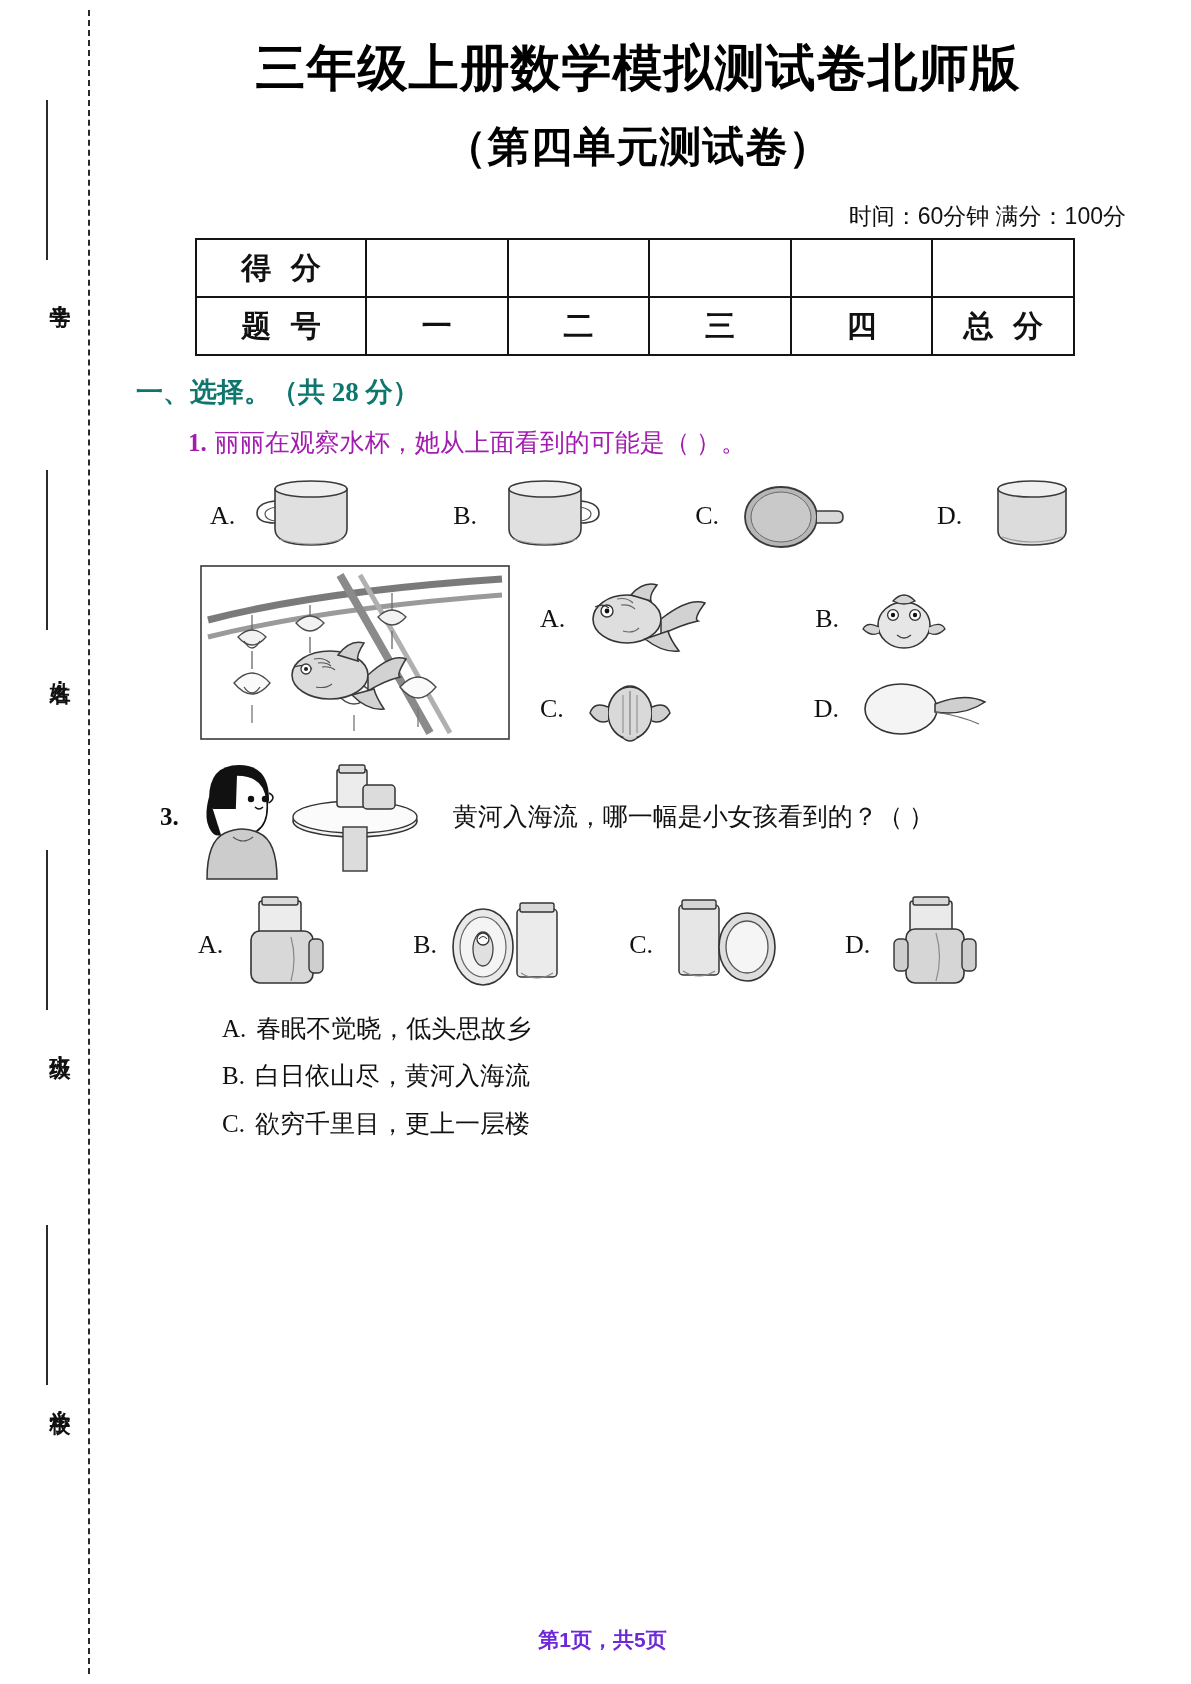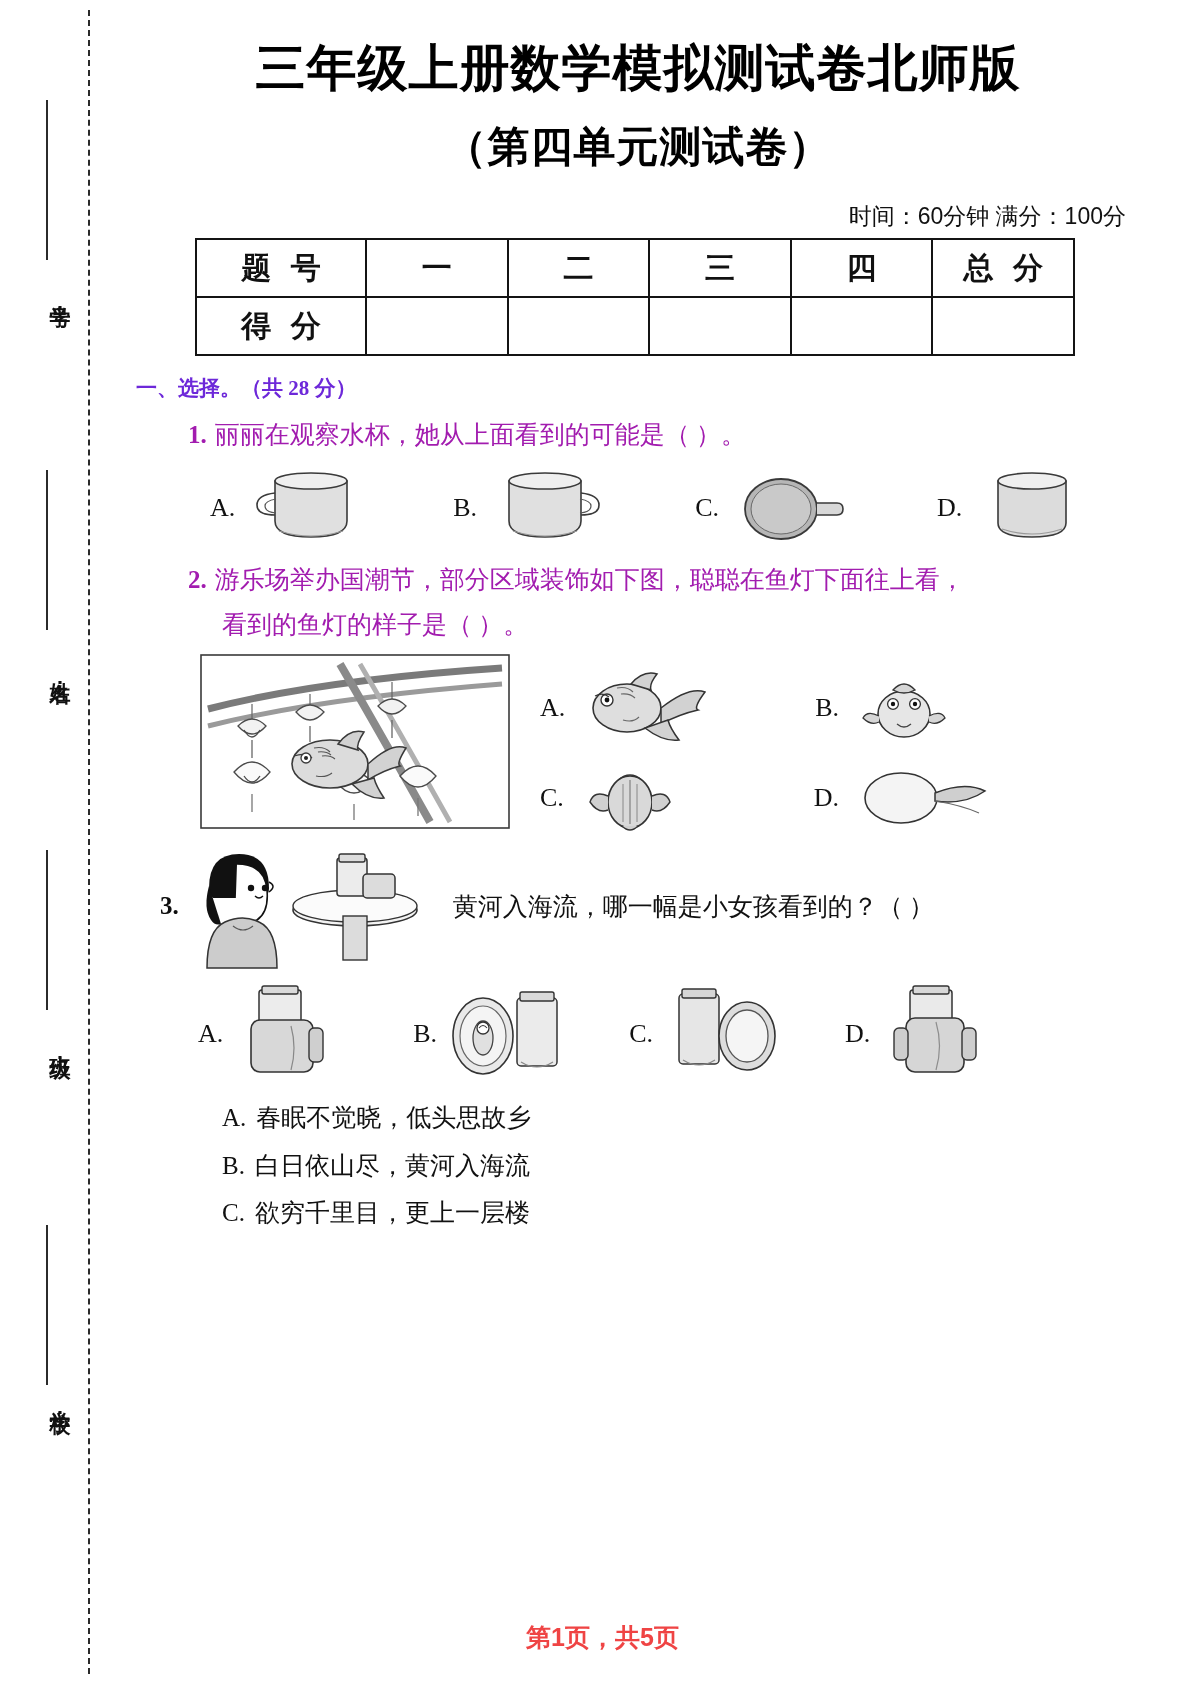--- a/index.html
+++ b/index.html
@@ -89,22 +89,22 @@
     text-indent:6px;
     color:#111;
   }
   table.score td.lab{ width:170px; }
 
   
   .section-head{
     margin:18px 0 4px -4px;
     font-family:"Liberation Sans","DejaVu Sans",sans-serif;
     font-weight:700;
-    font-size:21px;
-    color:#6d28d9;
+    font-size:27px;
+    color:#0f766e;
   }
   .section-head .pts{
     font-family:"Liberation Serif","DejaVu Serif",serif;
     font-weight:700;
   }
 
   .q{
     margin:14px 0 0 48px;
     font-size:25px;
     line-height:1.55;
@@ -153,22 +153,22 @@
   .q3-wrap{ display:flex; align-items:center; margin-left:20px; margin-top:8px; }
   .q3-text{ font-size:25px; color:#111; margin-left:18px; }
   .q3-num{ font-family:"Liberation Serif","DejaVu Serif",serif; font-weight:700; font-size:25px; margin-right:6px;}
 
   .footer{
     position:absolute;
     left:0; right:0; bottom:30px;
     text-align:center;
     font-family:"Liberation Sans","DejaVu Sans",sans-serif;
     font-weight:700;
-    font-size:25px;
-    color:#ef4444;
+    font-size:21px;
+    color:#6d28d9;
     margin-left:14px;
   }
 </style>
 </head>
 <body>
 
 <div class="margin-strip">
   <div class="dashed-line"></div>
 
   <div class="vrule" style="top:100px;height:160px;"></div>
@@ -186,35 +186,35 @@
 
 <div class="page">
 
   <h1 class="title1">三年级上册数学模拟测试卷北师版</h1>
   <h2 class="title2">（第四单元测试卷）</h2>
   <div class="meta">时间：60分钟  满分：100分</div>
 
   <table class="score">
     <tbody>
         <tr>
+      <td class="lab">得 分</td>
+      <td></td>
+      <td></td>
+      <td></td>
+      <td></td>
+      <td></td>
+    </tr>
+    <tr>
       <td class="lab">题 号</td>
       <td>一</td>
       <td>二</td>
       <td>三</td>
       <td>四</td>
       <td>总 分</td>
     </tr>
-    <tr>
-      <td class="lab">得 分</td>
-      <td></td>
-      <td></td>
-      <td></td>
-      <td></td>
-      <td></td>
-    </tr>
   </tbody>
     </table>
 
   <div class="section-head">
     <span>一、选择。</span><span class="pts">（共 28 分）</span>
   </div>
 
   <div class="q">
     <span class="num">1.</span><span class="q-text">丽丽在观察水杯，她从上面看到的可能是（      ）。</span>
   </div>
@@ -251,24 +251,20 @@
     <div class="opt">
       <span class="ltr">D.</span>
       <svg class="fig" width="120" height="78" viewBox="0 0 120 78">
         <path d="M26 12 h68 v42 q0 14 -34 14 q-34 0 -34 -14 z" fill="#dcdcdc" stroke="#3a3a3a" stroke-width="1.6"></path>
         <ellipse cx="60" cy="12" rx="34" ry="8" fill="#efefef" stroke="#3a3a3a" stroke-width="1.6"></ellipse>
         <path d="M30 60 q30 10 60 0" fill="none" stroke="#999" stroke-width="1.2"></path>
       </svg>
     </div>
   </div>
 
-  <div class="q">
-    <span class="num">2.</span><span class="q-text">游乐场举办国潮节，部分区域装饰如下图，聪聪在鱼灯下面往上看，</span>
-    <div class="q-cont">看到的鱼灯的样子是（      ）。</div>
-  </div>
 
   <div class="q2-wrap">
     <svg class="q2-scene" width="310" height="175" viewBox="0 0 310 175">
       <rect x="1" y="1" width="308" height="173" fill="#fff" stroke="#3a3a3a" stroke-width="1.6"></rect>
 
       <path d="M8 55 Q120 26 302 14" fill="none" stroke="#7a7a7a" stroke-width="7"></path>
       <path d="M8 72 Q120 44 302 30" fill="none" stroke="#9a9a9a" stroke-width="5"></path>
       <path d="M140 10 Q175 70 230 168" fill="none" stroke="#8a8a8a" stroke-width="8"></path>
       <path d="M160 10 Q195 70 250 168" fill="none" stroke="#b0b0b0" stroke-width="5"></path>
 

